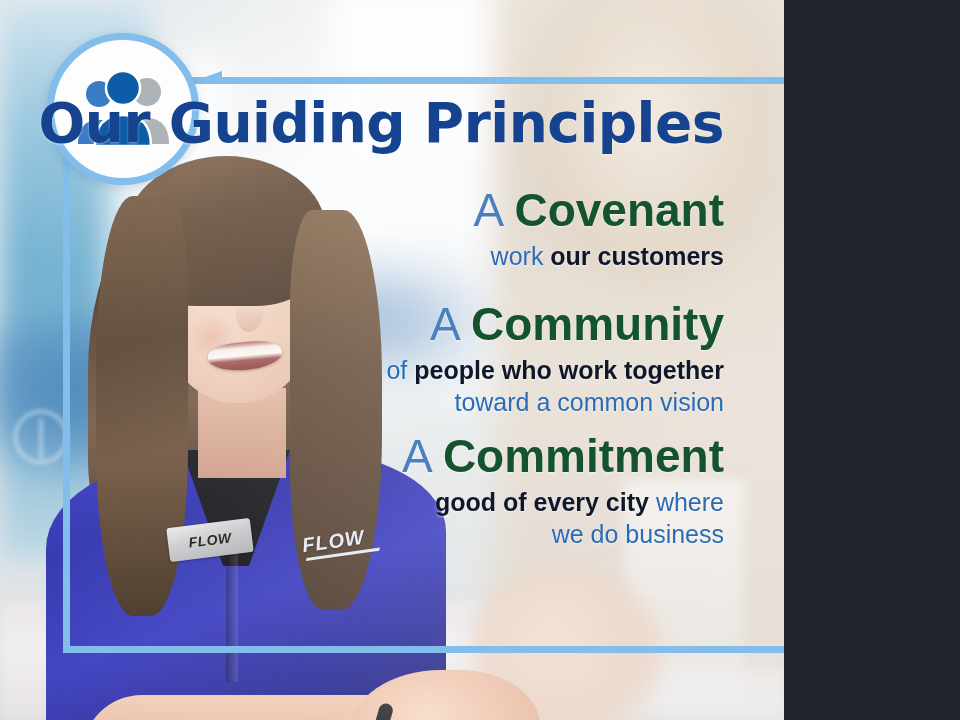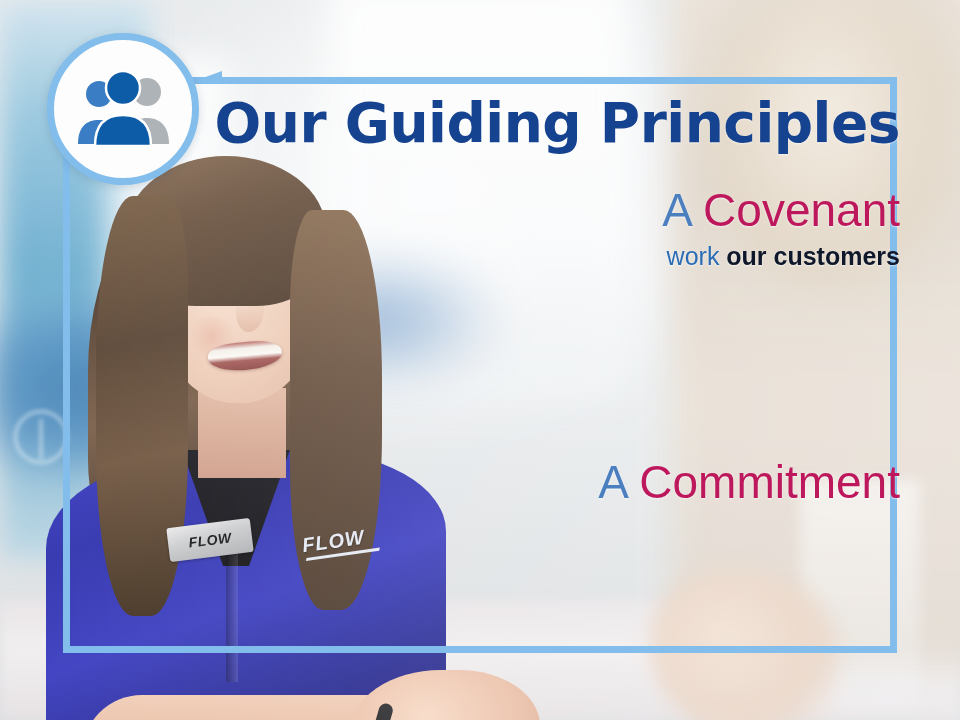--- a/index.html
+++ b/index.html
@@ -5,21 +5,21 @@
 <style>
   html, body {
     margin: 0;
     padding: 0;
     background: #20252b;
   }
   * { box-sizing: border-box; }
 
   .stage {
     position: relative;
-    width: 960px;
+    width: 784px;
     height: 720px;
     overflow: hidden;
     font-family: "Liberation Sans", sans-serif;
     background: #cfd3d6;
   }
 
   
   .photo { position: absolute; inset: 0; overflow: hidden; }
 
   
@@ -276,36 +276,36 @@
     font-family: "Liberation Sans", sans-serif;
     font-size: 46px;
     line-height: 1.05;
     white-space: nowrap;
   }
   .block .head .art {
     font-weight: normal;
     color: #4b7fbf;
   }
   .block .head .word {
-    font-weight: normal;
-    color: #be185d;
+    font-weight: bold;
+    color: #14532d;
   }
   .block .sub {
     font-family: "Liberation Sans", sans-serif;
     font-size: 25px;
     line-height: 1.28;
     font-weight: normal;
     color: #2a6cb6;
     margin-top: 6px;
   }
   .block .sub b { font-weight: bold; color: #0f172a; }
 
   .block-covenant   { top: 186px; }
   .block-community  { top: 300px; }
-  .block-commitment { top: 458px; }
+  .block-commitment { top: 432px; }
 </style>
 </head>
 <body>
 
 <div class="stage">
 
   <div class="photo">
     <div class="bg-base"></div>
     <div class="bg-panel-a"></div>
     <div class="bg-panel-b"></div>
@@ -376,24 +376,36 @@
     <div class="block block-covenant">
       <div class="head">
         <span class="art">A</span>
         <span class="word"> Covenant</span>
       </div>
       <div class="sub">
         <div><span>work </span><b>our customers</b></div>
       </div>
     </div>
 
+    <div class="block block-community">
+      <div class="head">
+        <span class="art">A</span>
+        <span class="word"> Community</span>
+      </div>
+      <div class="sub">
+        <div><span>of </span><b>people who work together</b></div>
+        <div><span>toward a common vision</span></div>
+      </div>
+    </div>
 
     <div class="block block-commitment">
       <div class="head">
         <span class="art">A</span>
         <span class="word"> Commitment</span>
       </div>
       <div class="sub">
+        <div><b>good of every city</b><span> where</span></div>
+        <div><span>we do business</span></div>
       </div>
     </div>
 
   </div>
 </div>
 
 </body></html>

